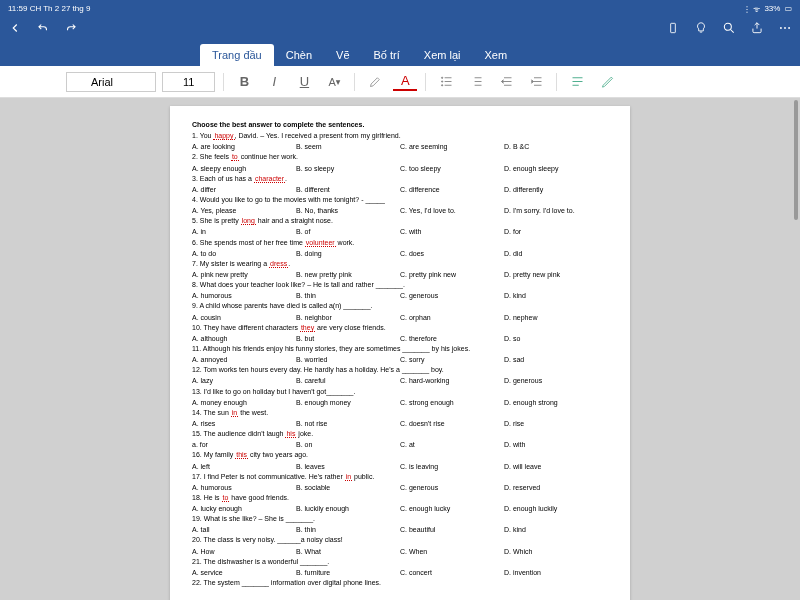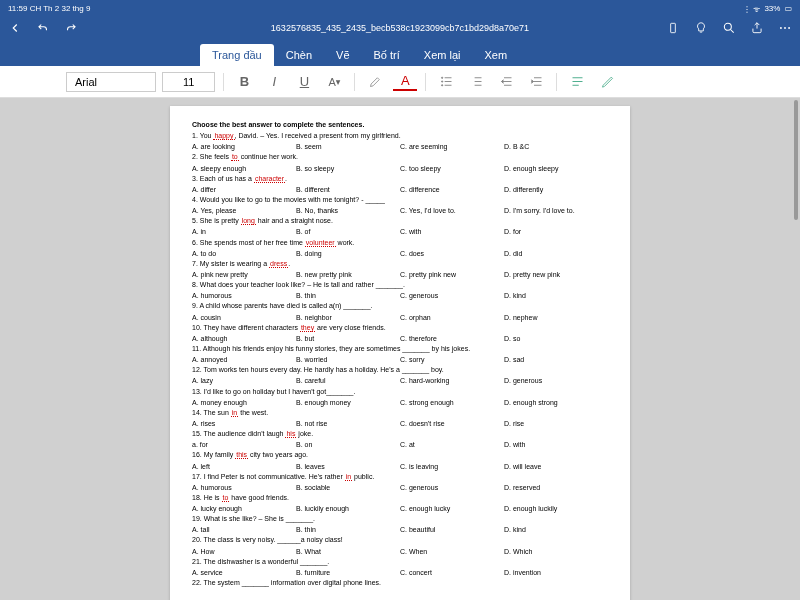--- a/index.html
+++ b/index.html
@@ -8,42 +8,42 @@
 .statusbar-left{display:flex;gap:2px}
 .statusbar-right{display:flex;gap:4px;align-items:center}
 .titlebar{background:#2b579a;color:#fff;height:24px;display:flex;align-items:center;justify-content:center;position:relative;font-size:9px}
 .titlebar-left{position:absolute;left:8px;display:flex;gap:14px;align-items:center}
 .titlebar-right{position:absolute;right:8px;display:flex;gap:14px;align-items:center}
 .icon-btn{color:#fff;cursor:pointer;display:inline-flex;align-items:center;justify-content:center}
 .ribbon-tabs{background:#2b579a;height:26px;display:flex;align-items:flex-end;padding-left:200px;gap:0}
 .ribbon-tab{color:#fff;padding:5px 12px;font-size:11px;cursor:pointer}
 .ribbon-tab.active{background:#fff;color:#2b579a;border-radius:3px 3px 0 0}
 .toolbar{background:#fff;height:32px;display:flex;align-items:center;padding:0 8px;gap:6px;border-bottom:1px solid #ddd}
-.font-box{border:1px solid #ccc;padding:3px 8px;font-size:11px;min-width:90px;background:#fff}
+.font-box{border:1px solid #ccc;padding:3px 24px;font-size:11px;min-width:90px;background:#fff}
 .size-box{border:1px solid #ccc;padding:3px 20px;font-size:11px;min-width:30px;text-align:center;background:#fff}
 .tool-btn{width:24px;height:24px;display:flex;align-items:center;justify-content:center;cursor:pointer;color:#666;font-size:13px}
 .tool-sep{width:1px;height:18px;background:#ddd;margin:0 2px}
 .workspace{background:#d0d0d0;height:502px;overflow-y:auto;padding:8px 0;position:relative}
 .page{background:#fff;width:460px;margin:0 auto;padding:14px 22px;box-shadow:0 1px 3px rgba(0,0,0,0.2);font-size:7px;line-height:1.45;color:#000}
 .page b{font-weight:bold}
 .q{margin-bottom:1px}
 .blank{color:#c00;border-bottom:1px dotted #c00;padding:0 1px}
 .opts{display:flex}
 .opts span{flex:1}
 .scrollbar{position:absolute;right:2px;top:100px;width:4px;height:120px;background:#999;border-radius:2px}
 svg{width:14px;height:14px;fill:currentColor}
 .toolbar svg{width:15px;height:15px}
 </style>
 </head>
 <body>
 
 <div class="statusbar">
   <div class="statusbar-left">
     <span>11:59 CH</span>
-    <span>Th 2 32 thg 9</span>
+    <span>Th 2 27 thg 9</span>
   </div>
   <div class="statusbar-right">
     <span>⋮ ᯤ</span>
     <span>33%</span>
     <span>▭</span>
   </div>
 </div>
 
 <div class="titlebar">
   <div class="titlebar-left">
@@ -56,21 +56,20 @@
         <svg viewBox="0 0 24 24">
           <path d="M9 14l-4-4 4-4M5 10h8a5 5 0 015 5v1" stroke="#fff" stroke-width="1.8" fill="none"></path>
         </svg>
       </span>
     <span class="icon-btn">
         <svg viewBox="0 0 24 24">
           <path d="M15 14l4-4-4-4M19 10h-8a5 5 0 00-5 5v1" stroke="#fff" stroke-width="1.8" fill="none"></path>
         </svg>
       </span>
   </div>
-  <span>1632576835_435_2435_becb538c1923099cb7c1bd29d8a70e71</span>
   <div class="titlebar-right">
     <span class="icon-btn">
         <svg viewBox="0 0 24 24">
           <rect x="8" y="4" width="8" height="16" rx="1" stroke="#fff" stroke-width="1.5" fill="none"></rect>
         </svg>
       </span>
     <span class="icon-btn">
         <svg viewBox="0 0 24 24">
           <path d="M12 3a6 6 0 00-4 10.5V17h8v-3.5A6 6 0 0012 3zM10 19h4" stroke="#fff" stroke-width="1.5" fill="none"></path>
         </svg>

